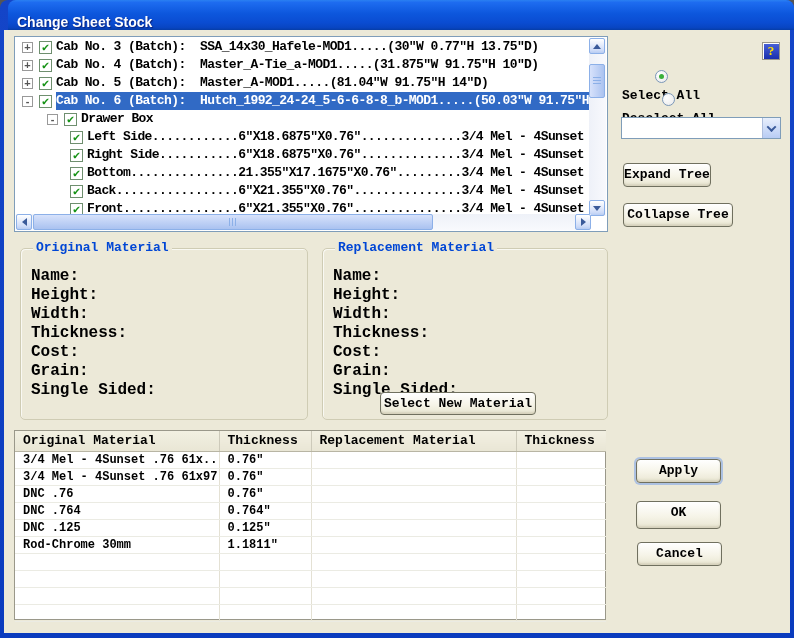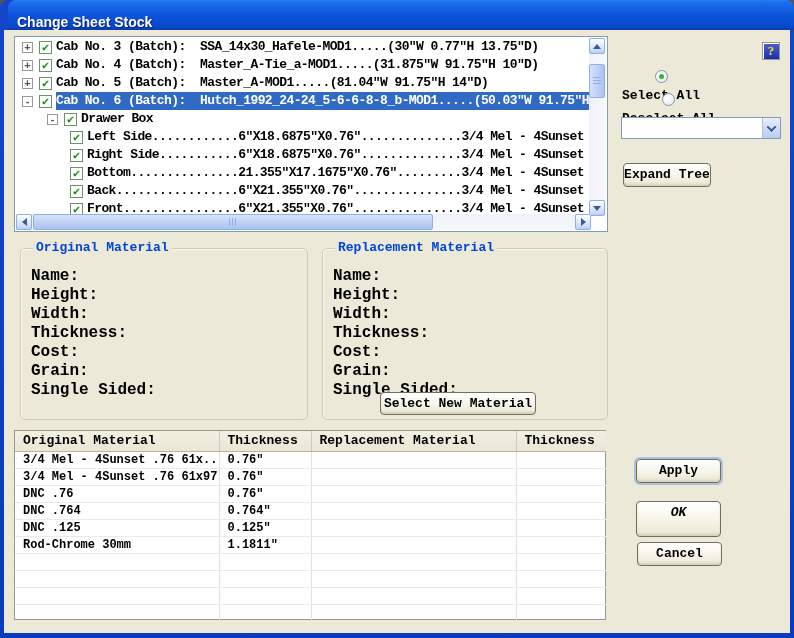--- a/index.html
+++ b/index.html
@@ -219,20 +219,21 @@
       <span class="radio"></span>
       <span>Deselect All</span>
     </div>
     <div class="combo">
       <span class="combo-value"></span>
       <span class="combo-btn">
           <span class="chev"></span>
         </span>
     </div>
     <div class="xp-btn" style="left:619px; top:133px; width:88px; height:24px; line-height:22px;">Expand Tree</div>
+    <div class="xp-btn" style="left:619px; top:173px; width:110px; height:24px; line-height:22px;">Collapse Tree</div>
 
     <div class="groupbox" style="left:16px; top:218px; width:288px; height:172px;">
       <span class="gb-title">Original Material</span>
       <div class="gb-fields">
           <div>Name:</div>
           <div>Height:</div>
           <div>Width:</div>
           <div>Thickness:</div>
           <div>Cost:</div>
           <div>Grain:</div>
@@ -322,16 +323,16 @@
               <td></td>
               <td></td>
               <td></td>
               <td></td>
             </tr>
           </tbody>
       </table>
     </div>
 
     <div class="xp-btn default" style="left:632px; top:429px; width:85px; height:24px; line-height:22px;">Apply</div>
-    <div class="xp-btn" style="left:632px; top:471px; width:85px; height:36px; line-height:22px;font-style:italic;">OK</div>
+    <div class="xp-btn" style="left:632px; top:471px; width:85px; height:28px; line-height:22px;">OK</div>
     <div class="xp-btn" style="left:633px; top:512px; width:85px; height:24px; line-height:22px;">Cancel</div>
   </div>
 </div>
 
 </body></html>

